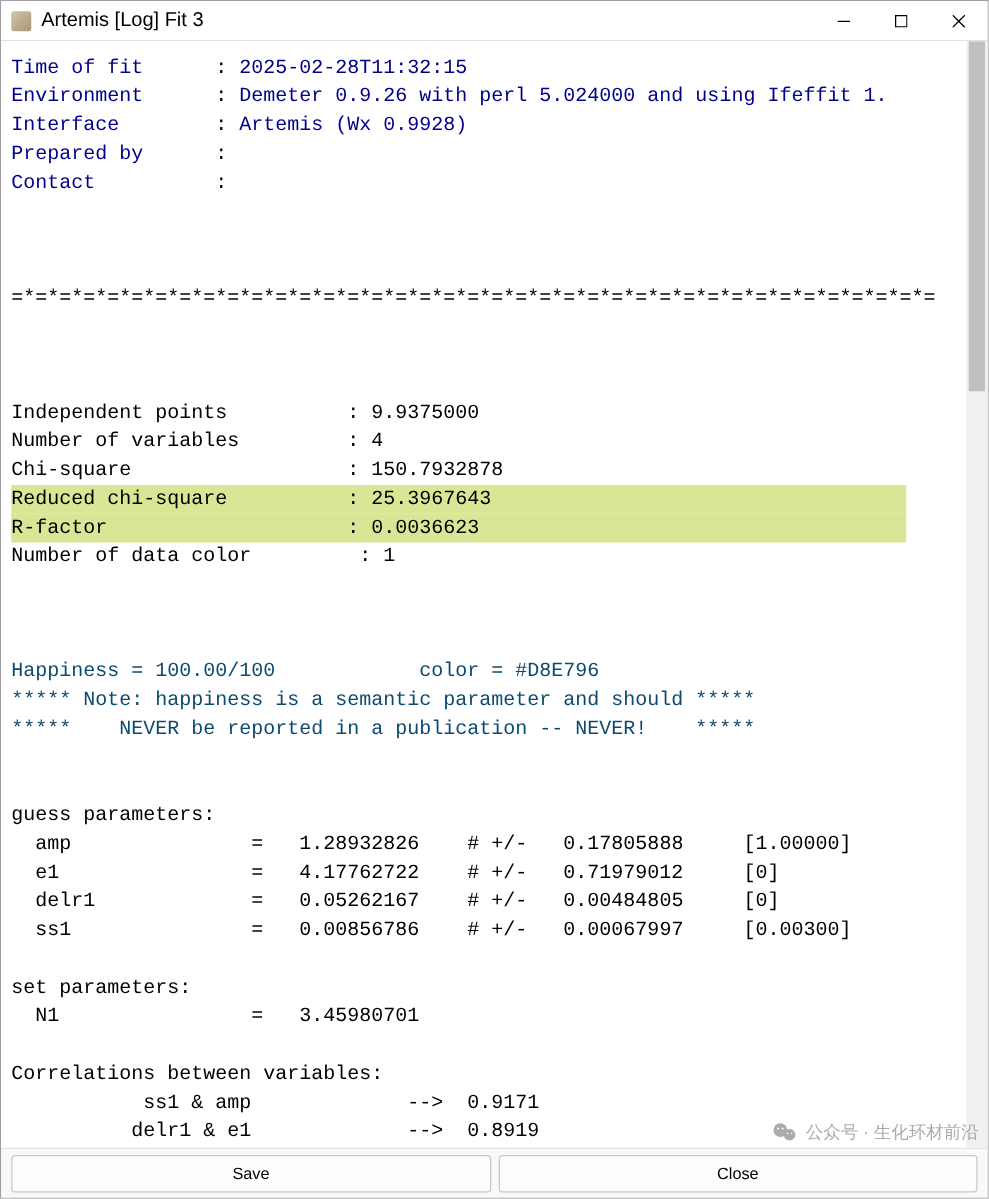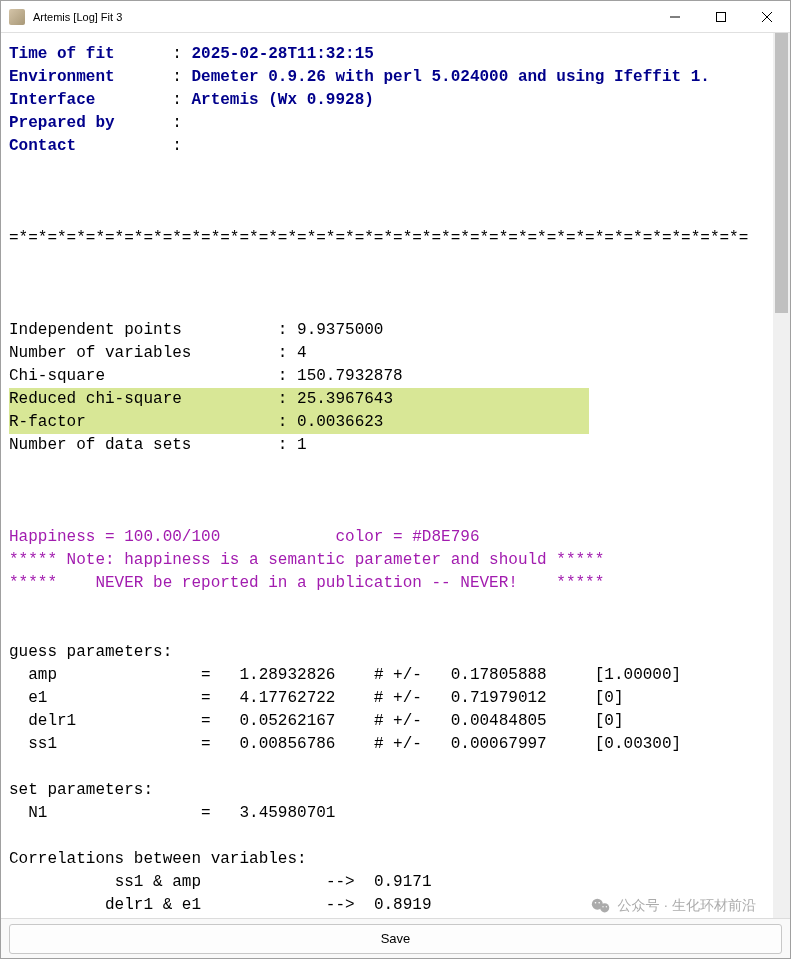--- a/index.html
+++ b/index.html
@@ -38,21 +38,21 @@
     .titlebar-icon {
       width: 16px;
       height: 16px;
       margin-right: 8px;
       background: linear-gradient(135deg, #d4c4a8 0%, #a89878 100%);
       border-radius: 2px;
     }
     
     .titlebar-text {
       flex: 1;
-      font-size: 11px;
+      font-size: 16px;
       color: #000;
     }
     
     .titlebar-buttons {
       display: flex;
     }
     
     .titlebar-btn {
       width: 46px;
       height: 32px;
@@ -93,31 +93,31 @@
       top: 0;
       left: 2px;
       width: 13px;
       height: 280px;
       background: #c0c0c0;
       border-radius: 0;
     }
     
     .header-label {
       color: #00008B;
-      font-weight: bold;
+      font-weight: normal;
     }
     
     .highlight {
       background-color: #D8E796;
       display: inline-block;
-      width: 580px;
+      width: 716px;
     }
     
     .faded {
-      color: #a21caf;
+      color: #0c4a6e;
     }
     
     .underline {
     }
     
     .bottom-bar {
       height: 40px;
       background: #f9f9f9;
       border-top: 1px solid #dcdcdc;
       display: flex;
@@ -137,21 +137,21 @@
       display: flex;
       align-items: center;
       justify-content: center;
       color: #000;
       text-align: right;
     }
     
     .watermark {
       position: absolute;
       bottom: 42px;
-      right: 35px;
+      right: 8px;
       display: flex;
       align-items: center;
       color: #888;
       font-size: 14px;
       gap: 6px;
       opacity: 0.7;
       z-index: 10;
     }
     
     .wechat-icon {
@@ -199,21 +199,21 @@
 
 <span>=*=*=*=*=*=*=*=*=*=*=*=*=*=*=*=*=*=*=*=*=*=*=*=*=*=*=*=*=*=*=*=*=*=*=*=*=*=*=</span>
 
 
 
 <span>Independent points</span>          : <span>9.9375000</span>
 <span>Number of variables</span>         : <span>4</span>
 <span>Chi-square</span>                  : <span>150.7932878</span>
 <span class="highlight"><span>Reduced chi-square</span>          : <span>25.3967643</span></span>
 <span class="highlight"><span>R-factor</span>                    : <span>0.0036623</span></span>
-<span>Number of data sets</span>         : <span>1</span>
+<span>Number of data color</span>         : <span>1</span>
 
 
 
 <span class="faded">Happiness = 100.00/100            color = #D8E796</span>
 <span class="faded">***** Note: happiness is a semantic parameter and should *****</span>
 <span class="faded">*****    NEVER be reported in a publication -- NEVER!    *****</span>
 
 
 <span class="underline">guess parameters:</span>
   <span>amp</span>               =   <span>1.28932826</span>    # +/-   <span>0.17805888</span>     <span>[1.00000]</span>
@@ -227,20 +227,21 @@
 <span class="underline">Correlations between variables:</span>
            <span>ss1 &amp; amp</span>             <span>--&gt;</span>  <span>0.9171</span>
           <span>delr1 &amp; e1</span>             <span>--&gt;</span>  <span>0.8919</span></div>
     <div class="scrollbar">
       <div class="scrollbar-thumb"></div>
     </div>
   </div>
 
   <div class="bottom-bar">
     <button class="bottom-btn">Save</button>
+    <button class="bottom-btn">Close</button>
   </div>
 
   <div class="watermark">
     <svg class="wechat-icon" viewBox="0 0 24 24">
       <circle cx="8" cy="10" r="6" fill="#888"></circle>
       <circle cx="16" cy="14" r="5" fill="#888"></circle>
       <circle cx="6" cy="8.5" r="0.9" fill="#fff"></circle>
       <circle cx="10" cy="8.5" r="0.9" fill="#fff"></circle>
       <circle cx="14.2" cy="12.8" r="0.7" fill="#fff"></circle>
       <circle cx="17.8" cy="12.8" r="0.7" fill="#fff"></circle>

